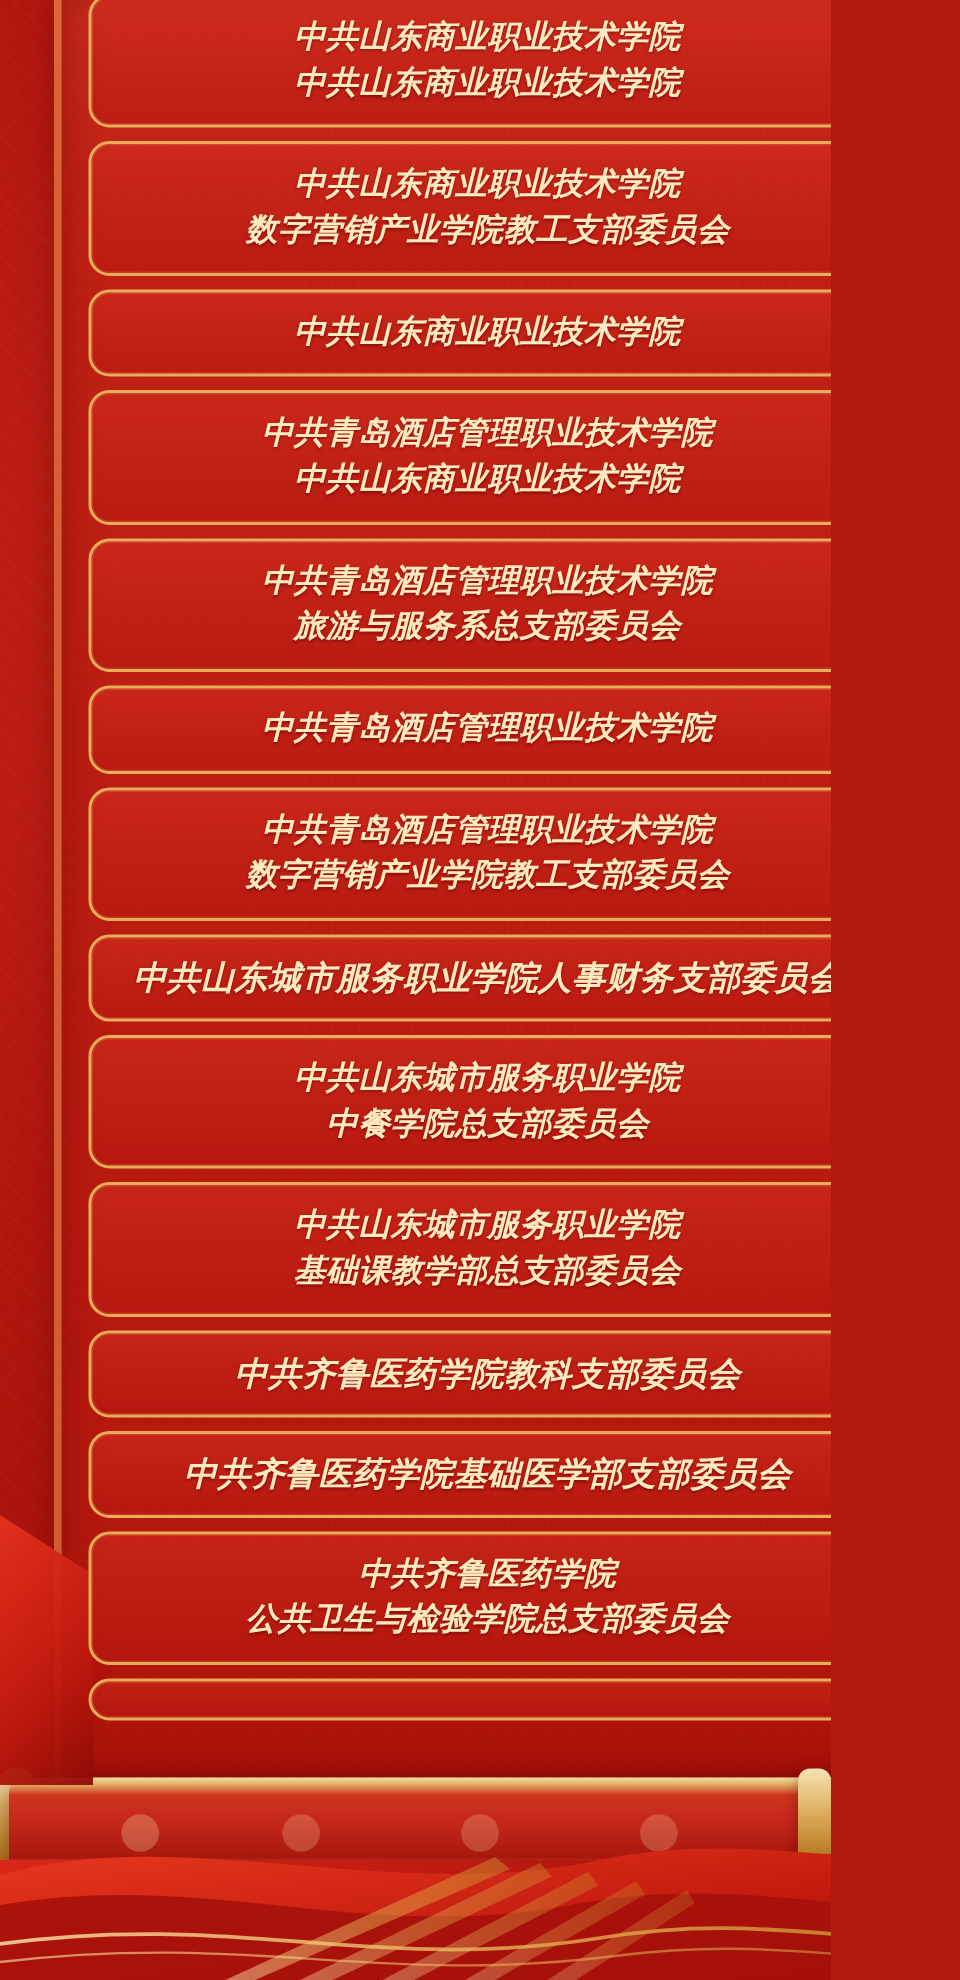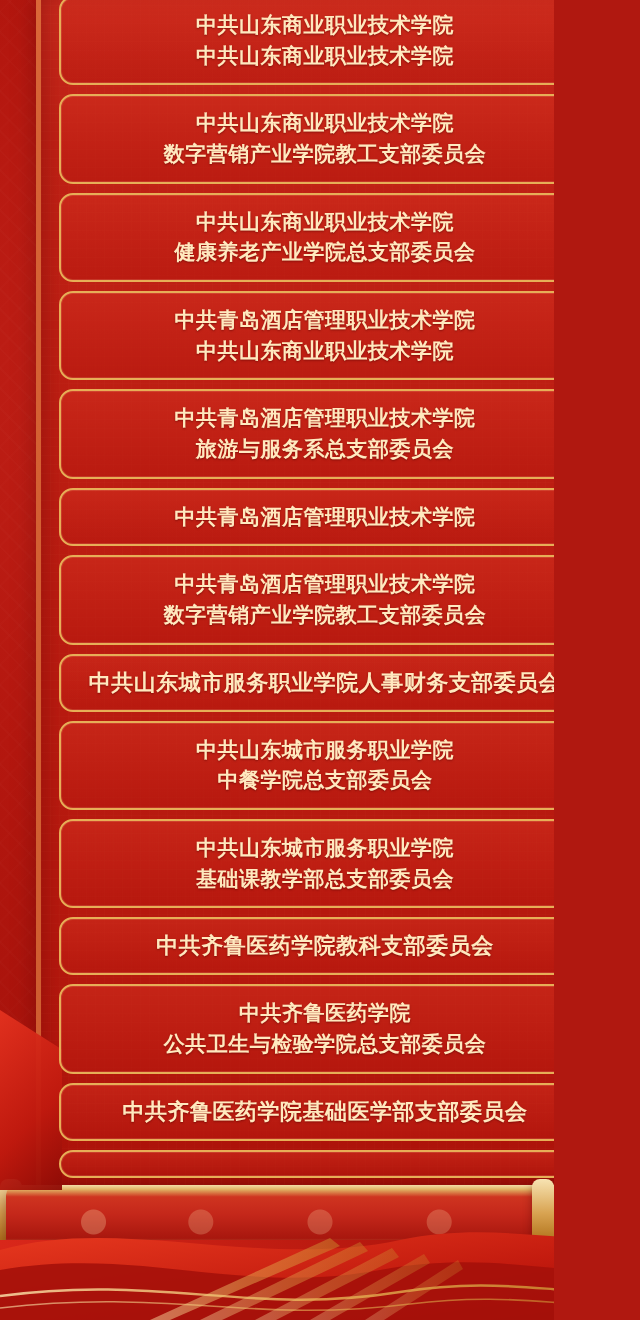--- a/index.html
+++ b/index.html
@@ -15,20 +15,21 @@
   }
 
   
   .poster {
     position: relative;
     width: 554px;
     height: 1320px;
     overflow: hidden;
     background:
       radial-gradient(circle at 50% 30%, #c8251b 0%, #b4170f 45%, #9e0f08 100%);
+    font-style: italic;
   }
 
   
   .pattern-layer {
     position: absolute;
     inset: 0;
     opacity: .28;
     background-image:
       repeating-linear-gradient(45deg, rgba(255,255,255,.05) 0 2px, rgba(0,0,0,0) 2px 14px),
       repeating-linear-gradient(-45deg, rgba(255,255,255,.04) 0 2px, rgba(0,0,0,0) 2px 14px),
@@ -213,21 +214,20 @@
         <div class="org-item">
           <span class="line">中共山东商业职业技术学院</span>
           <span class="line">中共山东商业职业技术学院</span>
         </div>
         <div class="org-item">
           <span class="line">中共山东商业职业技术学院</span>
           <span class="line">数字营销产业学院教工支部委员会</span>
         </div>
         <div class="org-item">
           <span class="line">中共山东商业职业技术学院</span>
-          <span class="line">健康养老产业学院总支部委员会</span>
         </div>
         <div class="org-item">
           <span class="line">中共青岛酒店管理职业技术学院</span>
           <span class="line">中共山东商业职业技术学院</span>
         </div>
         <div class="org-item">
           <span class="line">中共青岛酒店管理职业技术学院</span>
           <span class="line">旅游与服务系总支部委员会</span>
         </div>
         <div class="org-item">
@@ -244,26 +244,26 @@
           <span class="line">中共山东城市服务职业学院</span>
           <span class="line">中餐学院总支部委员会</span>
         </div>
         <div class="org-item">
           <span class="line">中共山东城市服务职业学院</span>
           <span class="line">基础课教学部总支部委员会</span>
         </div>
         <div class="org-item one-line">
           <span class="line">中共齐鲁医药学院教科支部委员会</span>
         </div>
+        <div class="org-item one-line">
+          <span class="line">中共齐鲁医药学院基础医学部支部委员会</span>
+        </div>
         <div class="org-item">
           <span class="line">中共齐鲁医药学院</span>
           <span class="line">公共卫生与检验学院总支部委员会</span>
-        </div>
-        <div class="org-item one-line">
-          <span class="line">中共齐鲁医药学院基础医学部支部委员会</span>
         </div>
         <div class="org-item"></div>
       </div>
   </div>
 
   <div class="roller-cap left"></div>
   <div class="roller">
     <div class="roller-motif"></div>
   </div>
   <div class="roller-cap right"></div>

